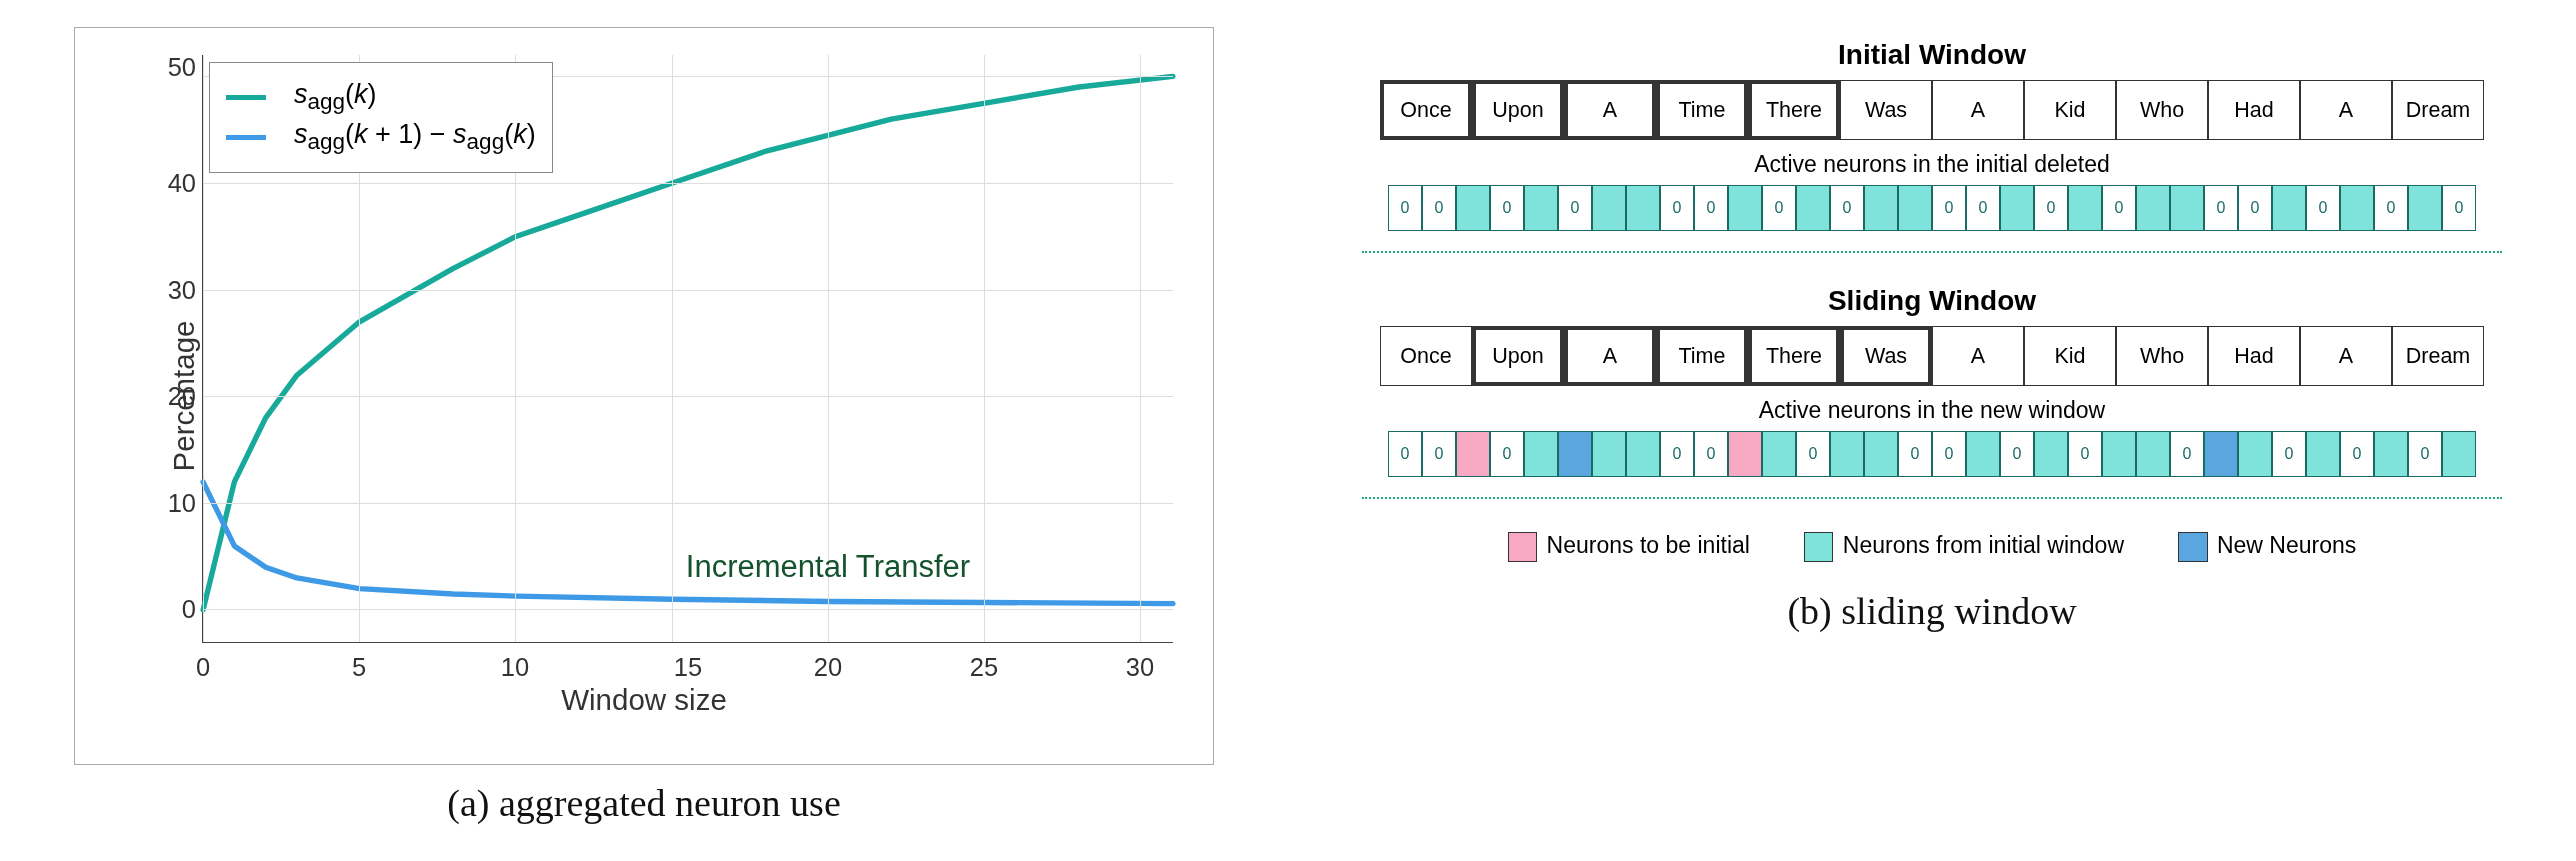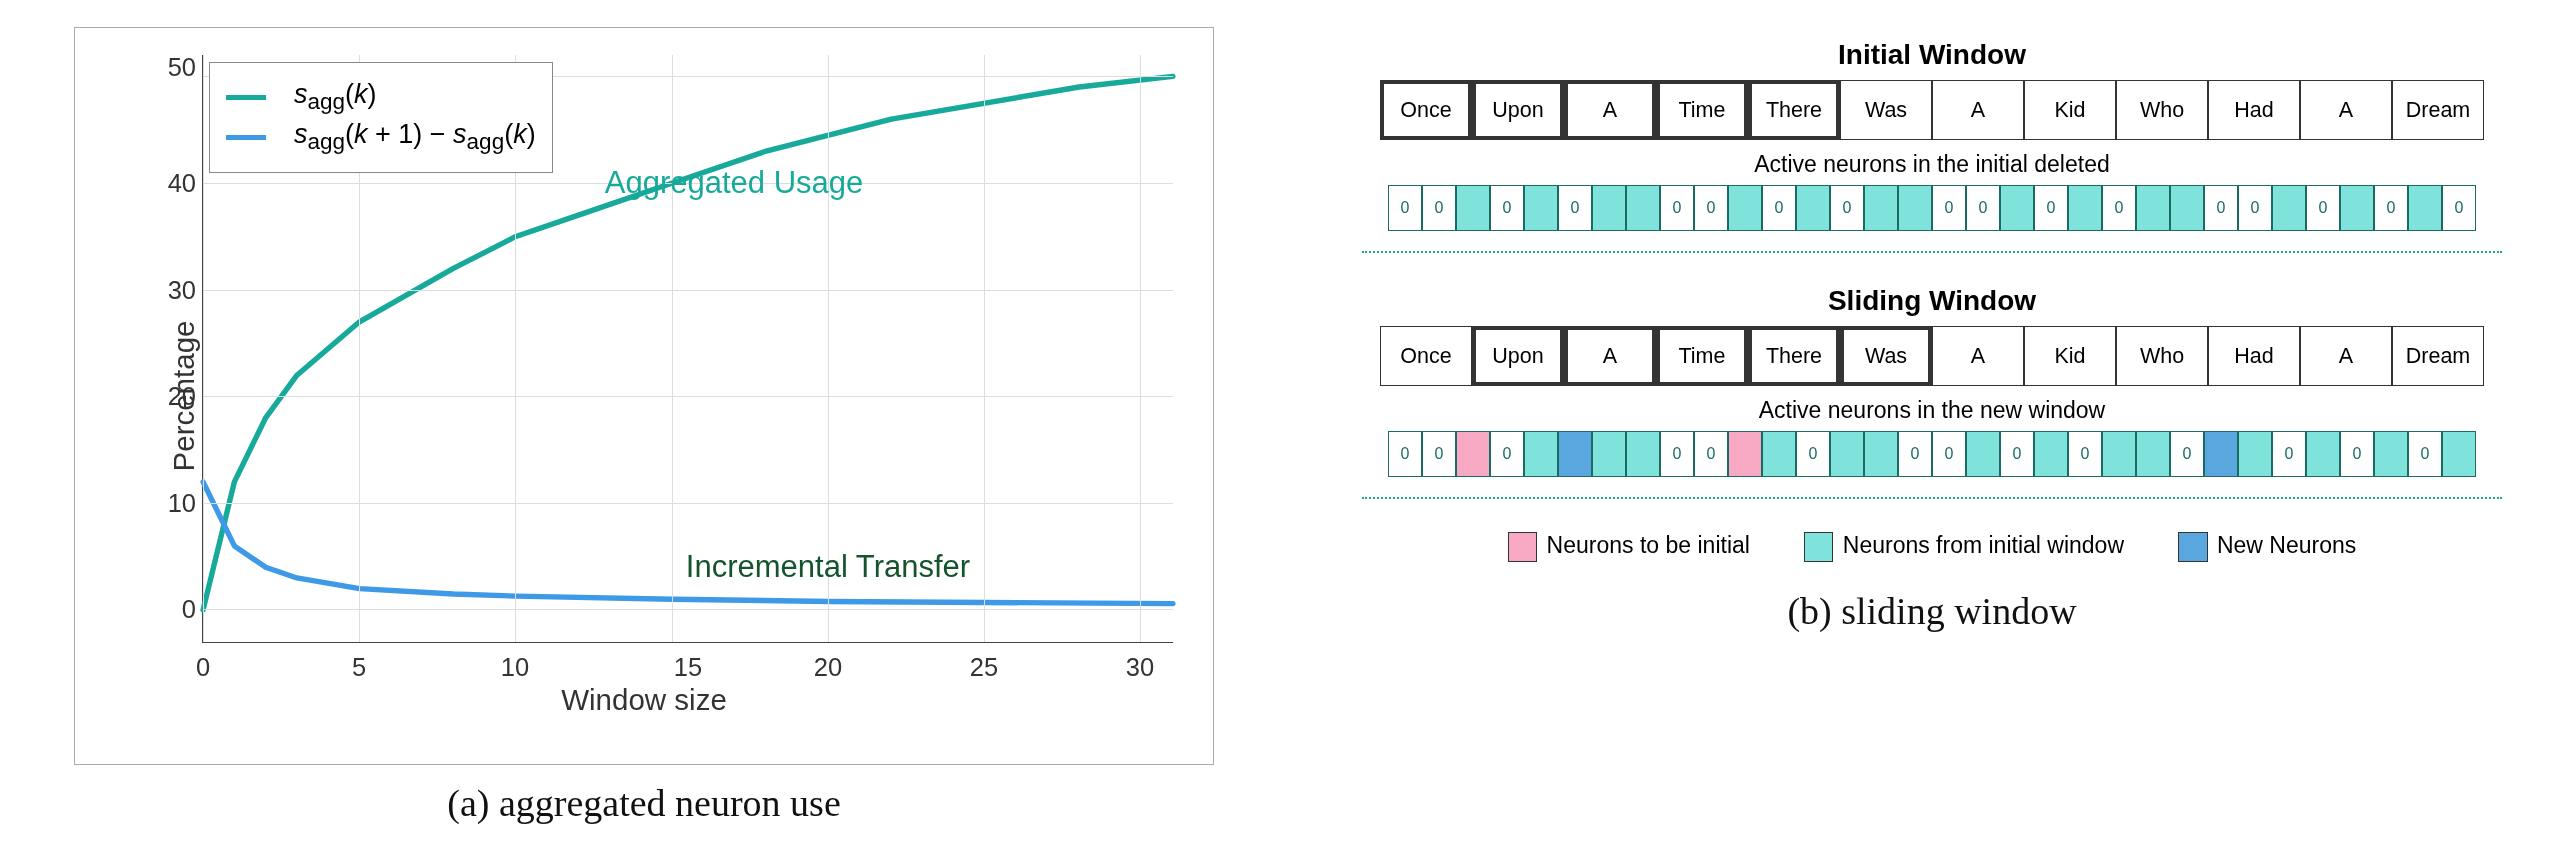--- a/index.html
+++ b/index.html
@@ -73,21 +73,20 @@
           <div class="x-grid" style="left: 312px;"></div>
           <div class="x-tick" style="left: 312px;">10</div>
           <div class="x-grid" style="left: 469px;"></div>
           <div class="x-tick" style="left: 485px;">15</div>
           <div class="x-grid" style="left: 625px;"></div>
           <div class="x-tick" style="left: 625px;">20</div>
           <div class="x-grid" style="left: 781px;"></div>
           <div class="x-tick" style="left: 781px;">25</div>
           <div class="x-grid" style="left: 937px;"></div>
           <div class="x-tick" style="left: 937px;">30</div>
-          <div class="ann" style="left: 531px; top: 128px; color: rgb(23, 169, 154); transform: translate(-50%, -50%);">Aggregated Usage</div>
           <div class="ann" style="left: 625px; top: 512px; color: #14532d; transform: translate(-50%, -50%);">Incremental Transfer</div>
         </div>
       <div class="legend-box">
         <div class="legend-row">
           <div class="legend-swatch" style="background:#17a99a"></div>
           <span><i>s</i><sub>agg</sub>(<i>k</i>)</span>
         </div>
         <div class="legend-row">
           <div class="legend-swatch" style="background:#3e9ae6"></div>
           <span><i>s</i><sub>agg</sub>(<i>k</i> + 1) − <i>s</i><sub>agg</sub>(<i>k</i>)</span>

